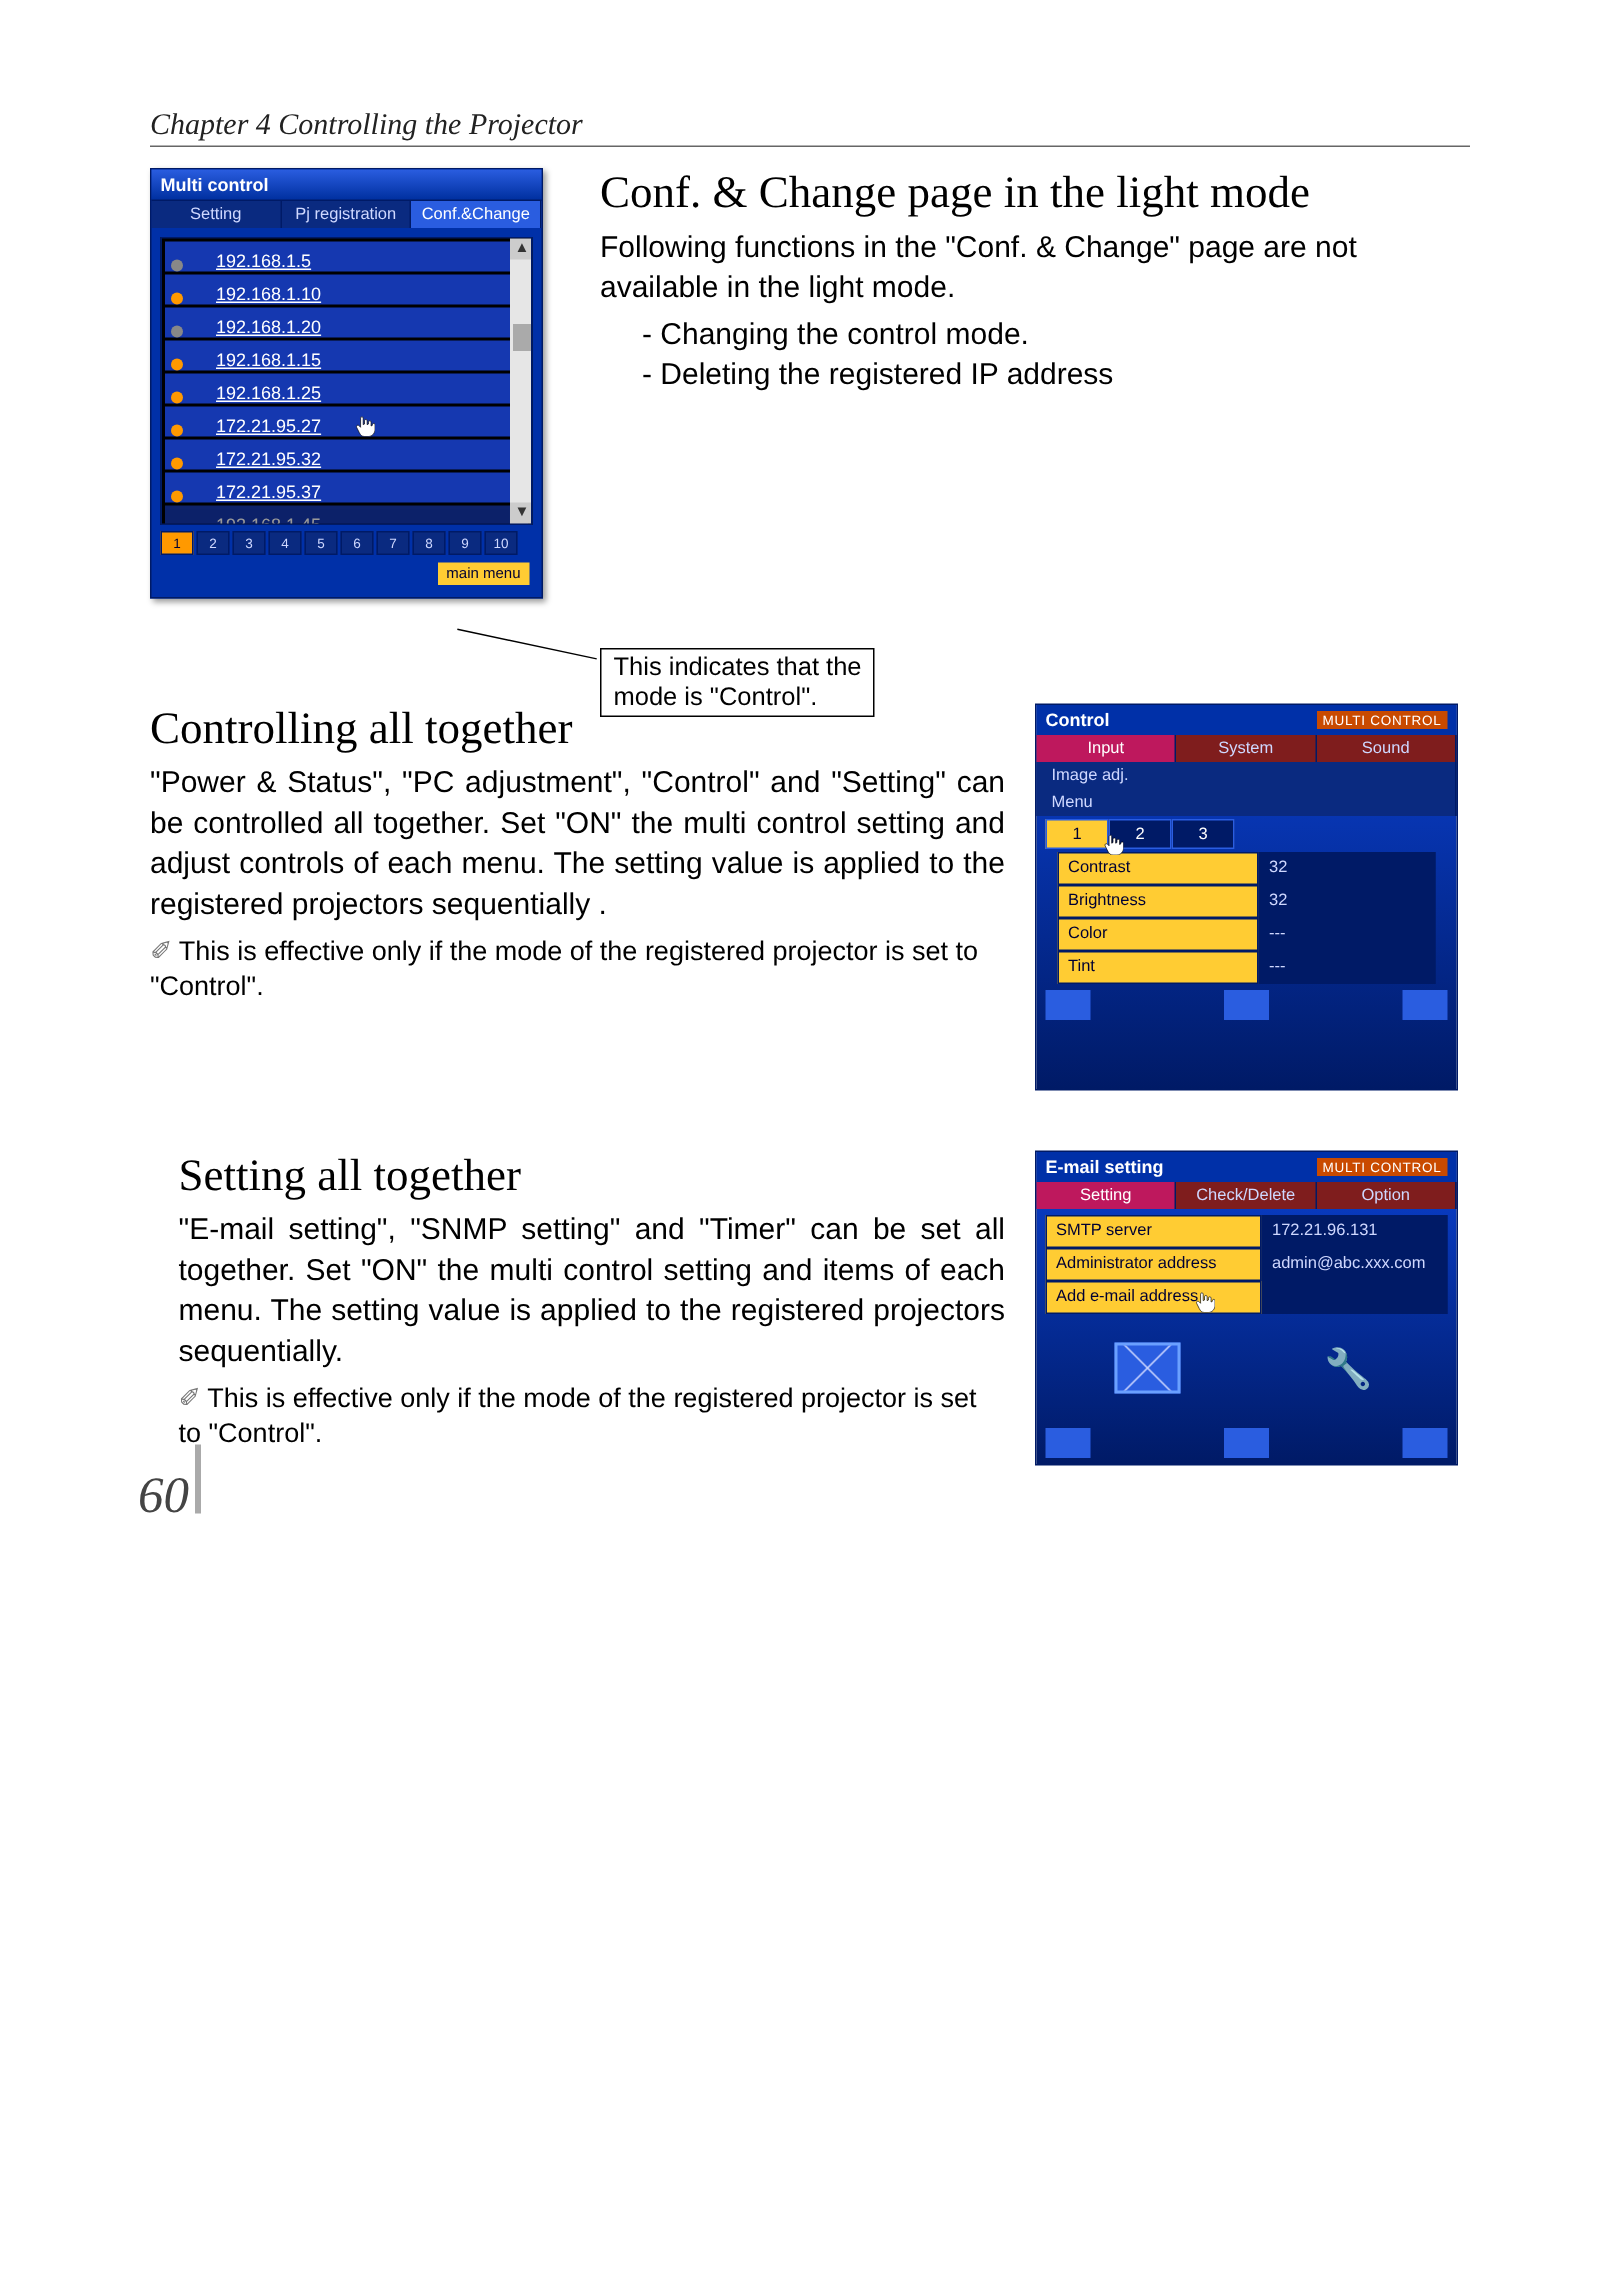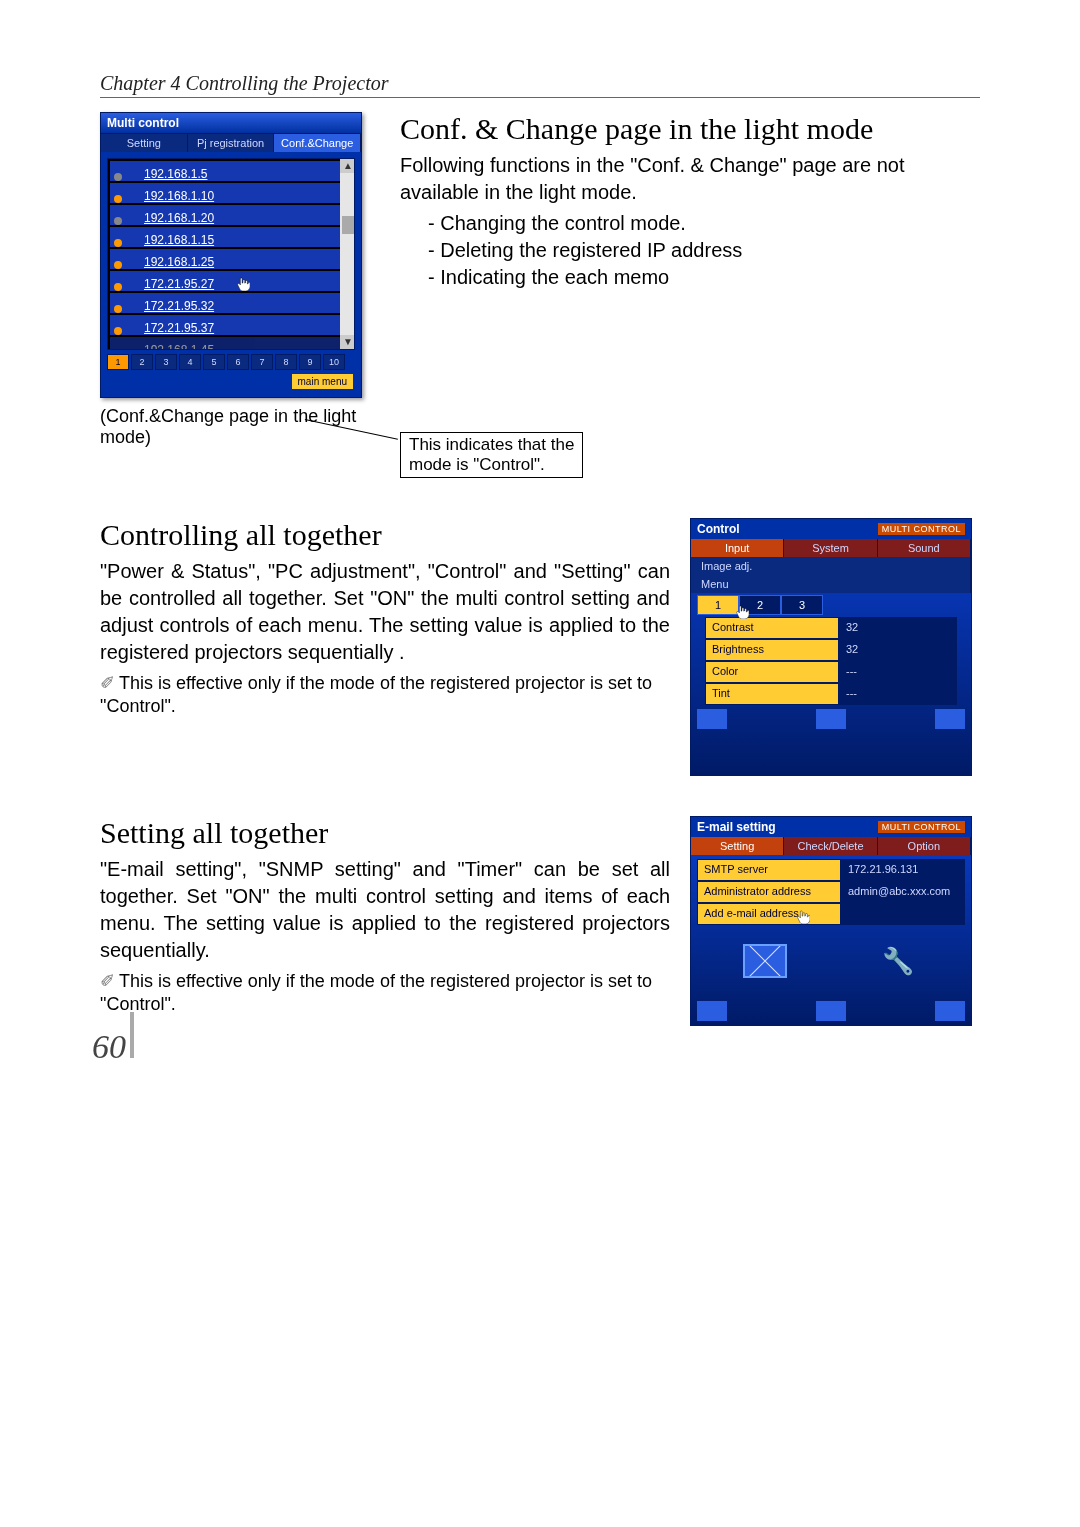--- a/index.html
+++ b/index.html
@@ -110,21 +110,21 @@
   }
   .ctrl-head {
     display:flex; justify-content:space-between; align-items:center;
     padding:3px 6px; background:#0030a8;
   }
   .ctrl-head .title-left { color:#fff; font-weight:bold; }
   .badge { background:#c94a00; color:#fff; font-size:9px; padding:1px 4px; letter-spacing:0.5px;}
   .ctrl-tabs { display:flex; background:#001a66; }
   .ctab { flex:1; font-size:11px; text-align:center; padding:3px 2px;
     background:#7f1d1d; color:#cfd8ff; border-right:1px solid #001a66; }
-  .ctab.active { background:#c2410c; color:#fff; }
+  .ctab.active { background:#be185d; color:#fff; }
   .ctrl-sub { display:flex; background:#001a66;flex-direction:column;}
   .csub { padding:3px 10px; font-size:11px; color:#cfd8ff; background:#0a2a80;
     border-right:1px solid #001a66; }
   .pagebtns { display:flex; gap:0; margin:2px 6px; }
   .pbtn { width:40px; height:18px; background:#001a66; border:1px solid #2a5de0;
     text-align:center; font-size:11px; line-height:18px; }
   .pbtn.sel { background:#ffcc33; color:#003; }
   .ctrl-row {
     display:flex; margin:0 14px;
   }
@@ -236,30 +236,28 @@
           <div class="pg">4</div>
           <div class="pg">5</div>
           <div class="pg">6</div>
           <div class="pg">7</div>
           <div class="pg">8</div>
           <div class="pg">9</div>
           <div class="pg">10</div>
         </div>
         <div class="mainmenu"><span class="mainmenu-btn">main menu</span></div>
       </div>
-      <div class="caption">(Conf.&amp;Change page in the light mode)</div>
     </div>
 
     <div class="right-col">
       <h2 class="section">Conf. &amp; Change page in the light mode</h2>
       <div class="body-text">Following functions in the "Conf. &amp; Change" page are not available in the light mode.</div>
       <div class="bullets">
         <div>- Changing the control mode.</div>
         <div>- Deleting the registered IP address</div>
-        <div>- Indicating the each memo</div>
       </div>
     </div>
 
     <div class="callout-line"></div>
     <div class="callout-box">
       <div>This indicates that the</div>
       <div>mode is "Control".</div>
     </div>
   </div>
 
@@ -315,21 +313,21 @@
           <div class="bottom-row">
             <div class="dim-icon"></div>
             <div class="dim-icon"></div>
             <div class="dim-icon"></div>
           </div>
         </div>
       </div>
     </div>
   </div>
 
-  <div class="row" style="margin-top:40px;">
+  <div class="row" style="margin-top:40px;margin-left:19px;">
     <div style="flex:1; padding-right:20px;">
       <h2 class="section">Setting all together</h2>
       <div class="body-text" style="text-align:justify;">"E-mail setting", "SNMP setting" and "Timer" can be set all together. Set "ON" the multi control setting and items of each menu. The setting value is applied to the registered projectors sequentially.</div>
       <div class="note" style="margin-top:6px;">
         <span class="note-icon">✐</span><span>This is effective only if the mode of the registered projector is set to "Control".</span>
       </div>
     </div>
     <div style="flex:0 0 290px;">
 
       <div class="em-panel">

